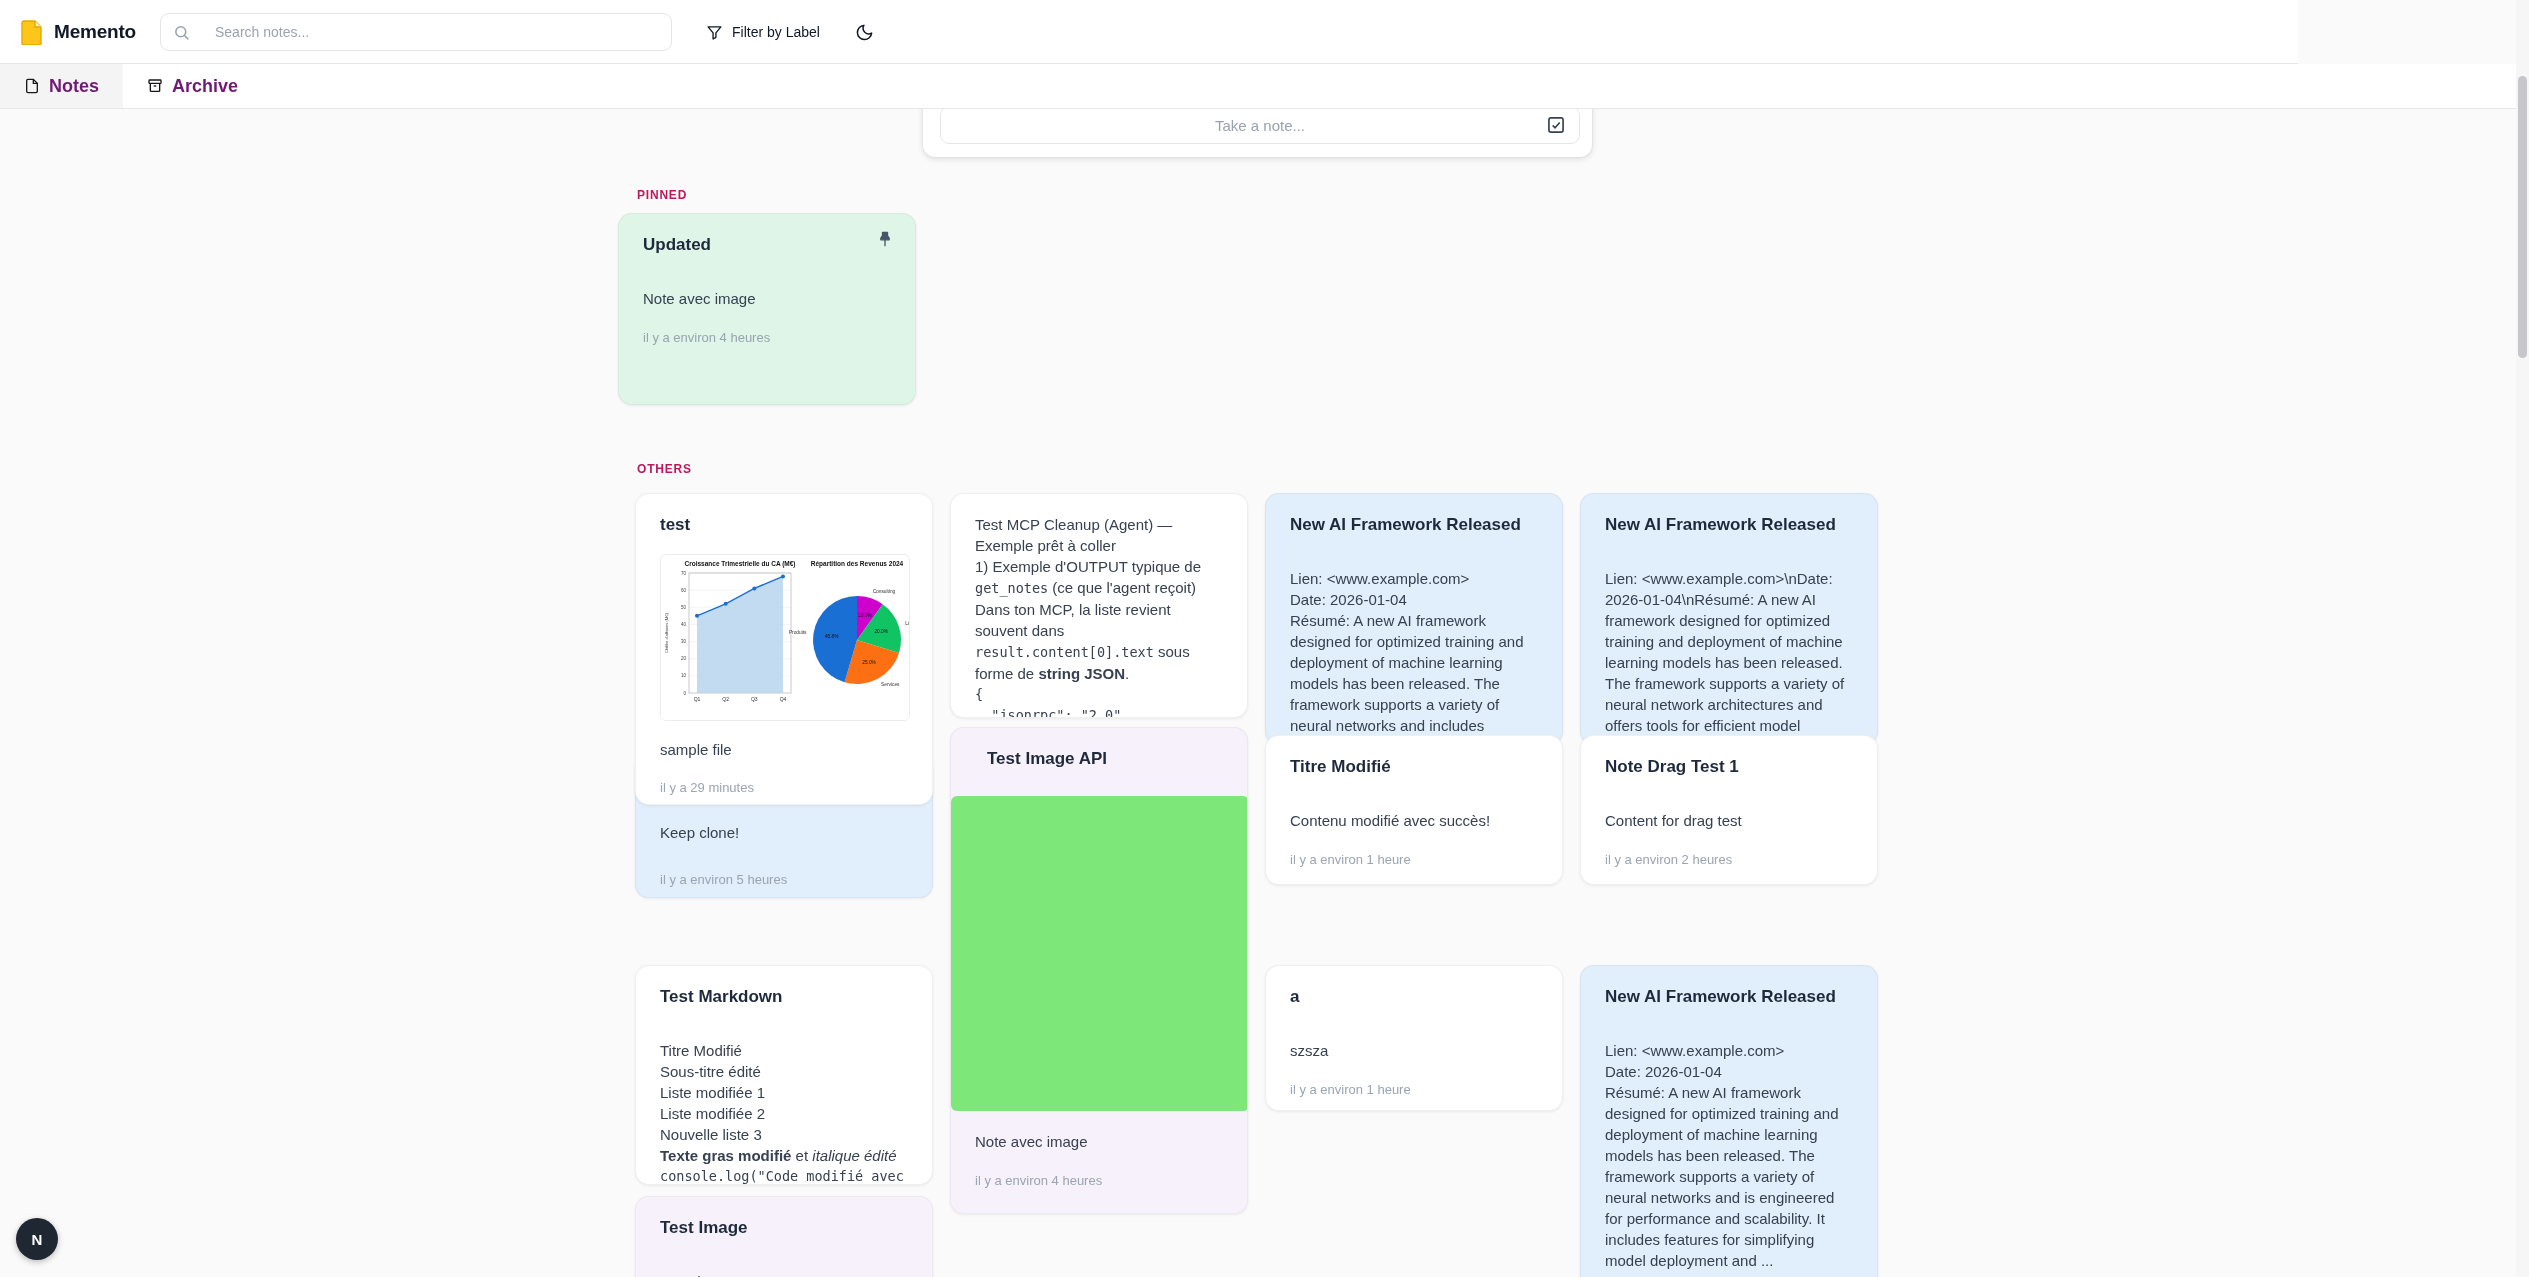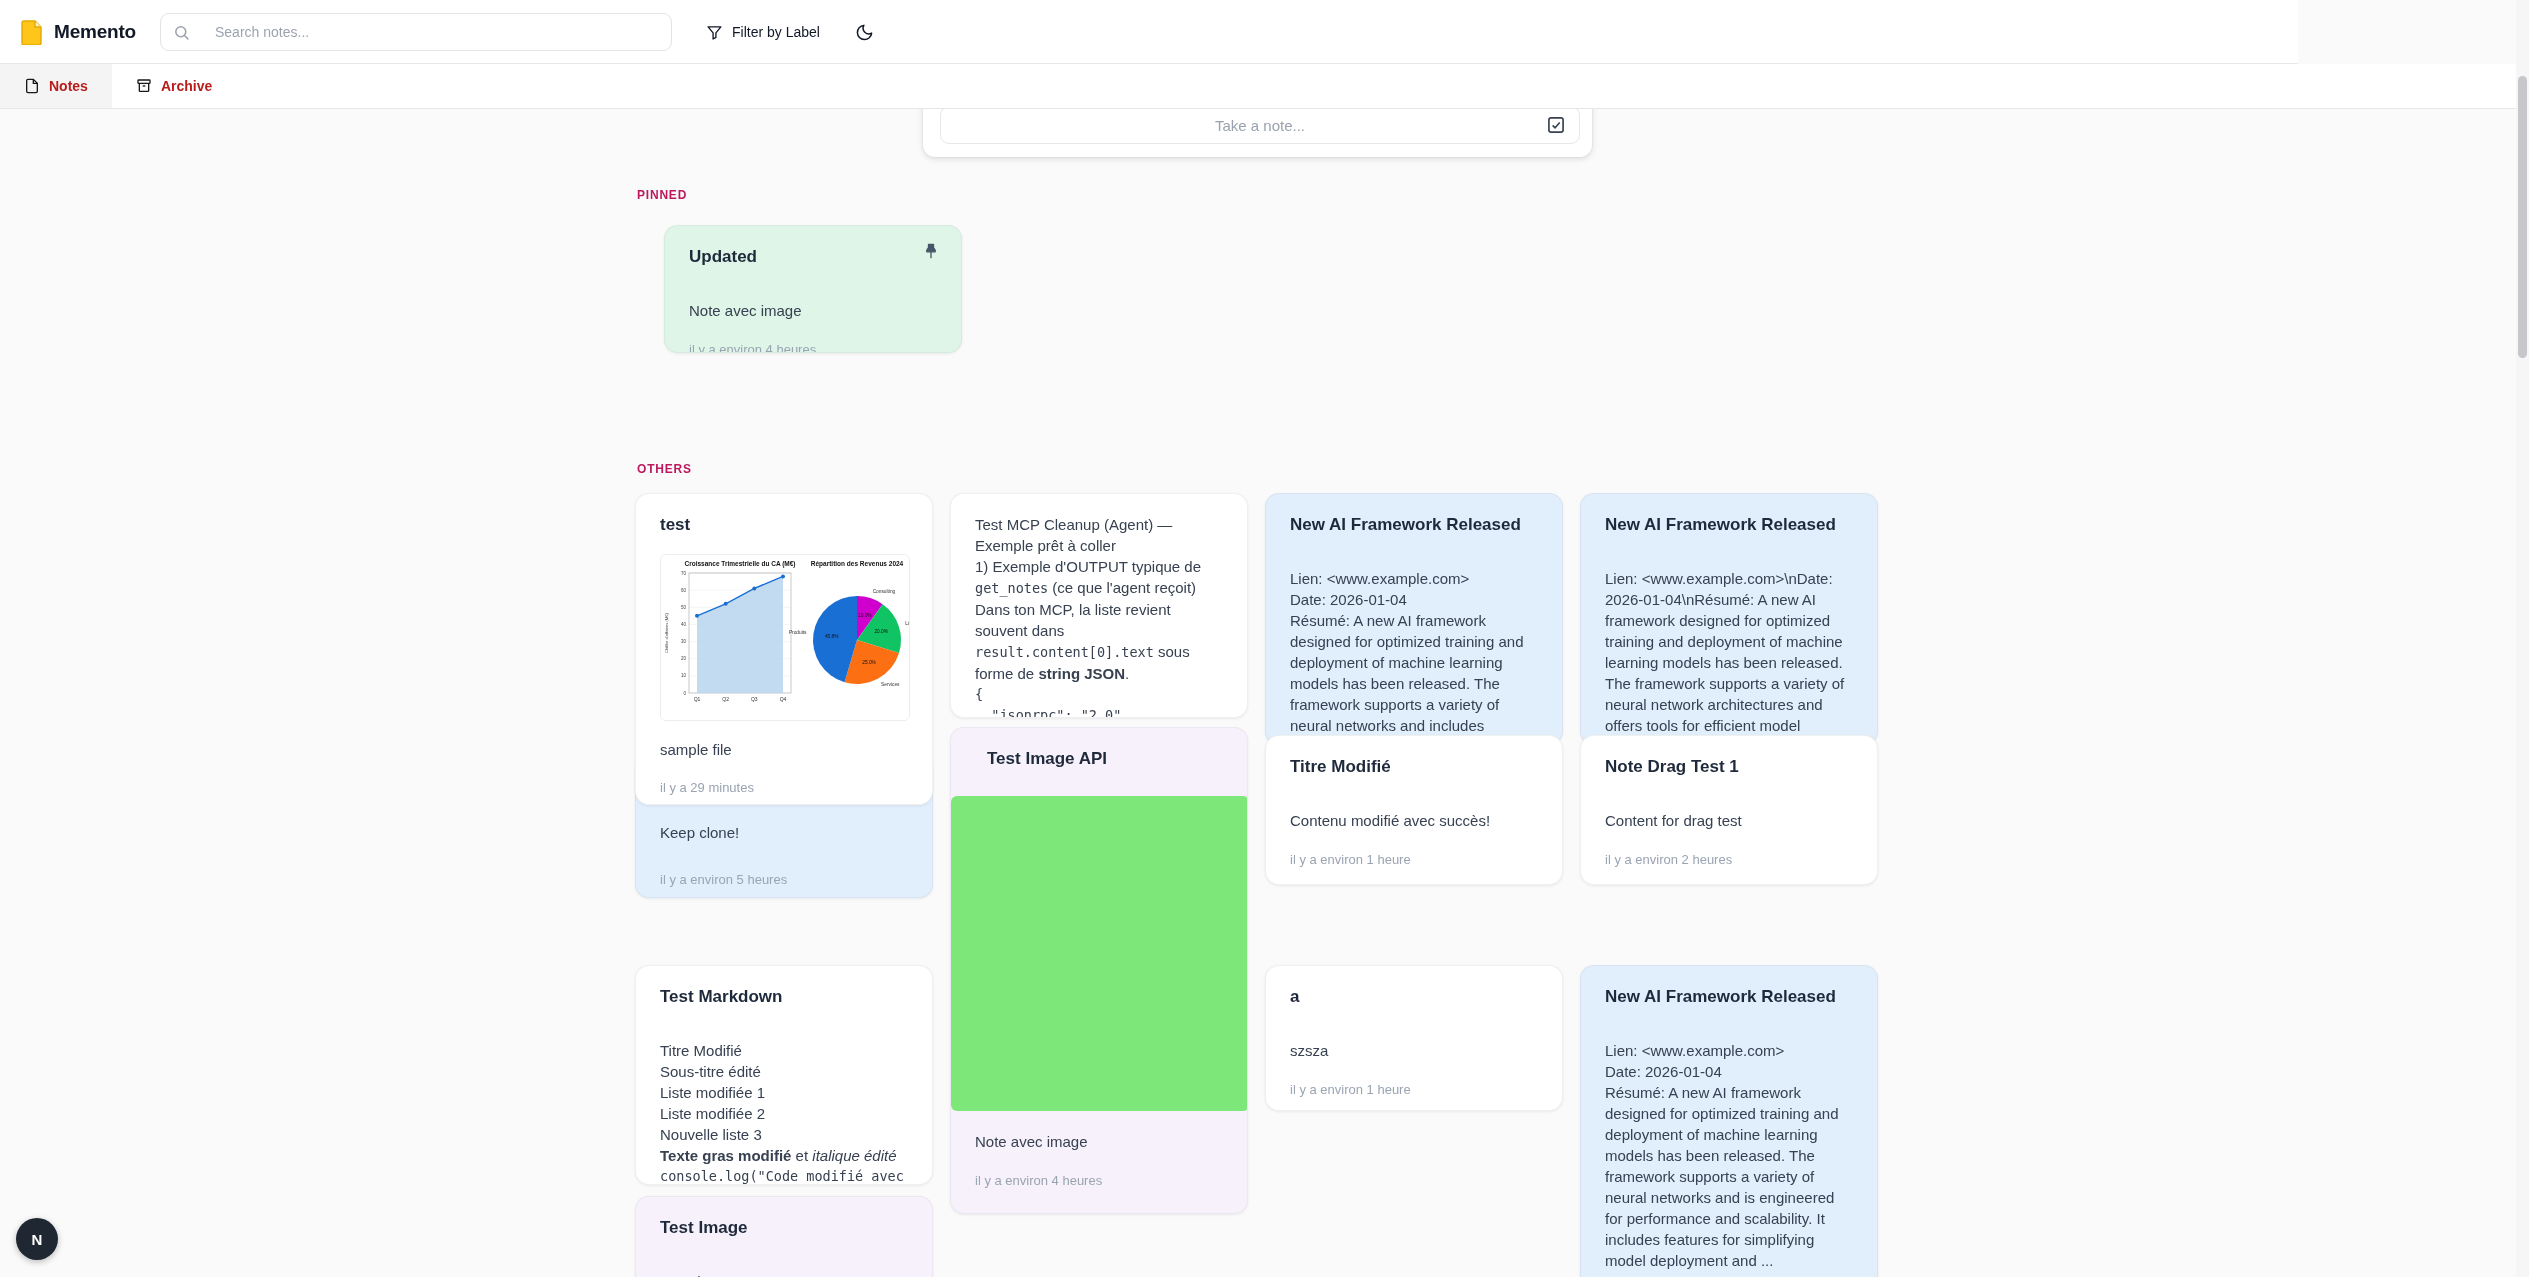--- a/index.html
+++ b/index.html
@@ -31,21 +31,21 @@
   }
   .theme-btn {
     position:absolute; left:846px; top:14px; width:36px; height:36px;
     background:transparent; border:none; display:flex; align-items:center; justify-content:center; cursor:pointer; border-radius:8px;
   }
   
   .tabbar {
     position:absolute; left:0; top:64px; width:2529px; height:45px; background:#fff;
     border-bottom:1px solid #e7e7e9; z-index:30; display:flex; align-items:stretch;
   }
-  .tab { display:flex; align-items:center; gap:9px; padding:0 24px; font-size:14px; font-weight:600; color:#b91c1c; cursor:pointer; }
+  .tab { display:flex; align-items:center; gap:9px; padding:0 24px; font-size:18px; font-weight:600; color:#701a75; cursor:pointer; }
   .tab.active { background:#f4f4f5; }
   
   .composer {
     position:absolute; left:923px; top:86px; width:669px; height:71px; background:#fff;
     border-radius:12px; box-shadow:0 2px 6px rgba(0,0,0,0.12), 0 0 0 1px rgba(0,0,0,0.03);
     z-index:5;
   }
   .composer-input {
     position:absolute; left:17px; top:20px; width:640px; height:38px;
     border:1px solid #e5e7eb; border-radius:9px; padding:0 14px; font-size:15px;
@@ -163,21 +163,21 @@
           <rect x="3.5" y="3.5" width="17" height="17" rx="2.5"></rect>
           <path d="M8 12.5l2.8 2.8L16.5 9"></path>
         </svg>
     </span>
   </button>
 </div>
 
 <div class="section-label" style="left:637px; top:188px;">PINNED</div>
 <div class="section-label" style="left:637px; top:462px;">OTHERS</div>
 
-<div class="card green" style="left:664px; top:213px; height:128px; z-index:2;margin-top:12px;">
+<div class="card green" style="left:618px; top:213px; height:192px; z-index:2;">
   <div class="card-title">Updated</div>
   <button class="pin-btn">
     <svg width="20" height="20" viewBox="0 0 24 24" fill="#475569" stroke="#475569" stroke-width="1.6" stroke-linejoin="round">
         <path d="M9 4h6v4l2 3v2H7v-2l2-3V4z"></path>
         <line x1="12" y1="13" x2="12" y2="20" stroke-linecap="round"></line>
       </svg>
   </button>
   <div class="card-body">Note avec image</div>
   <div class="card-ts">il y a environ 4 heures</div>
 </div>

